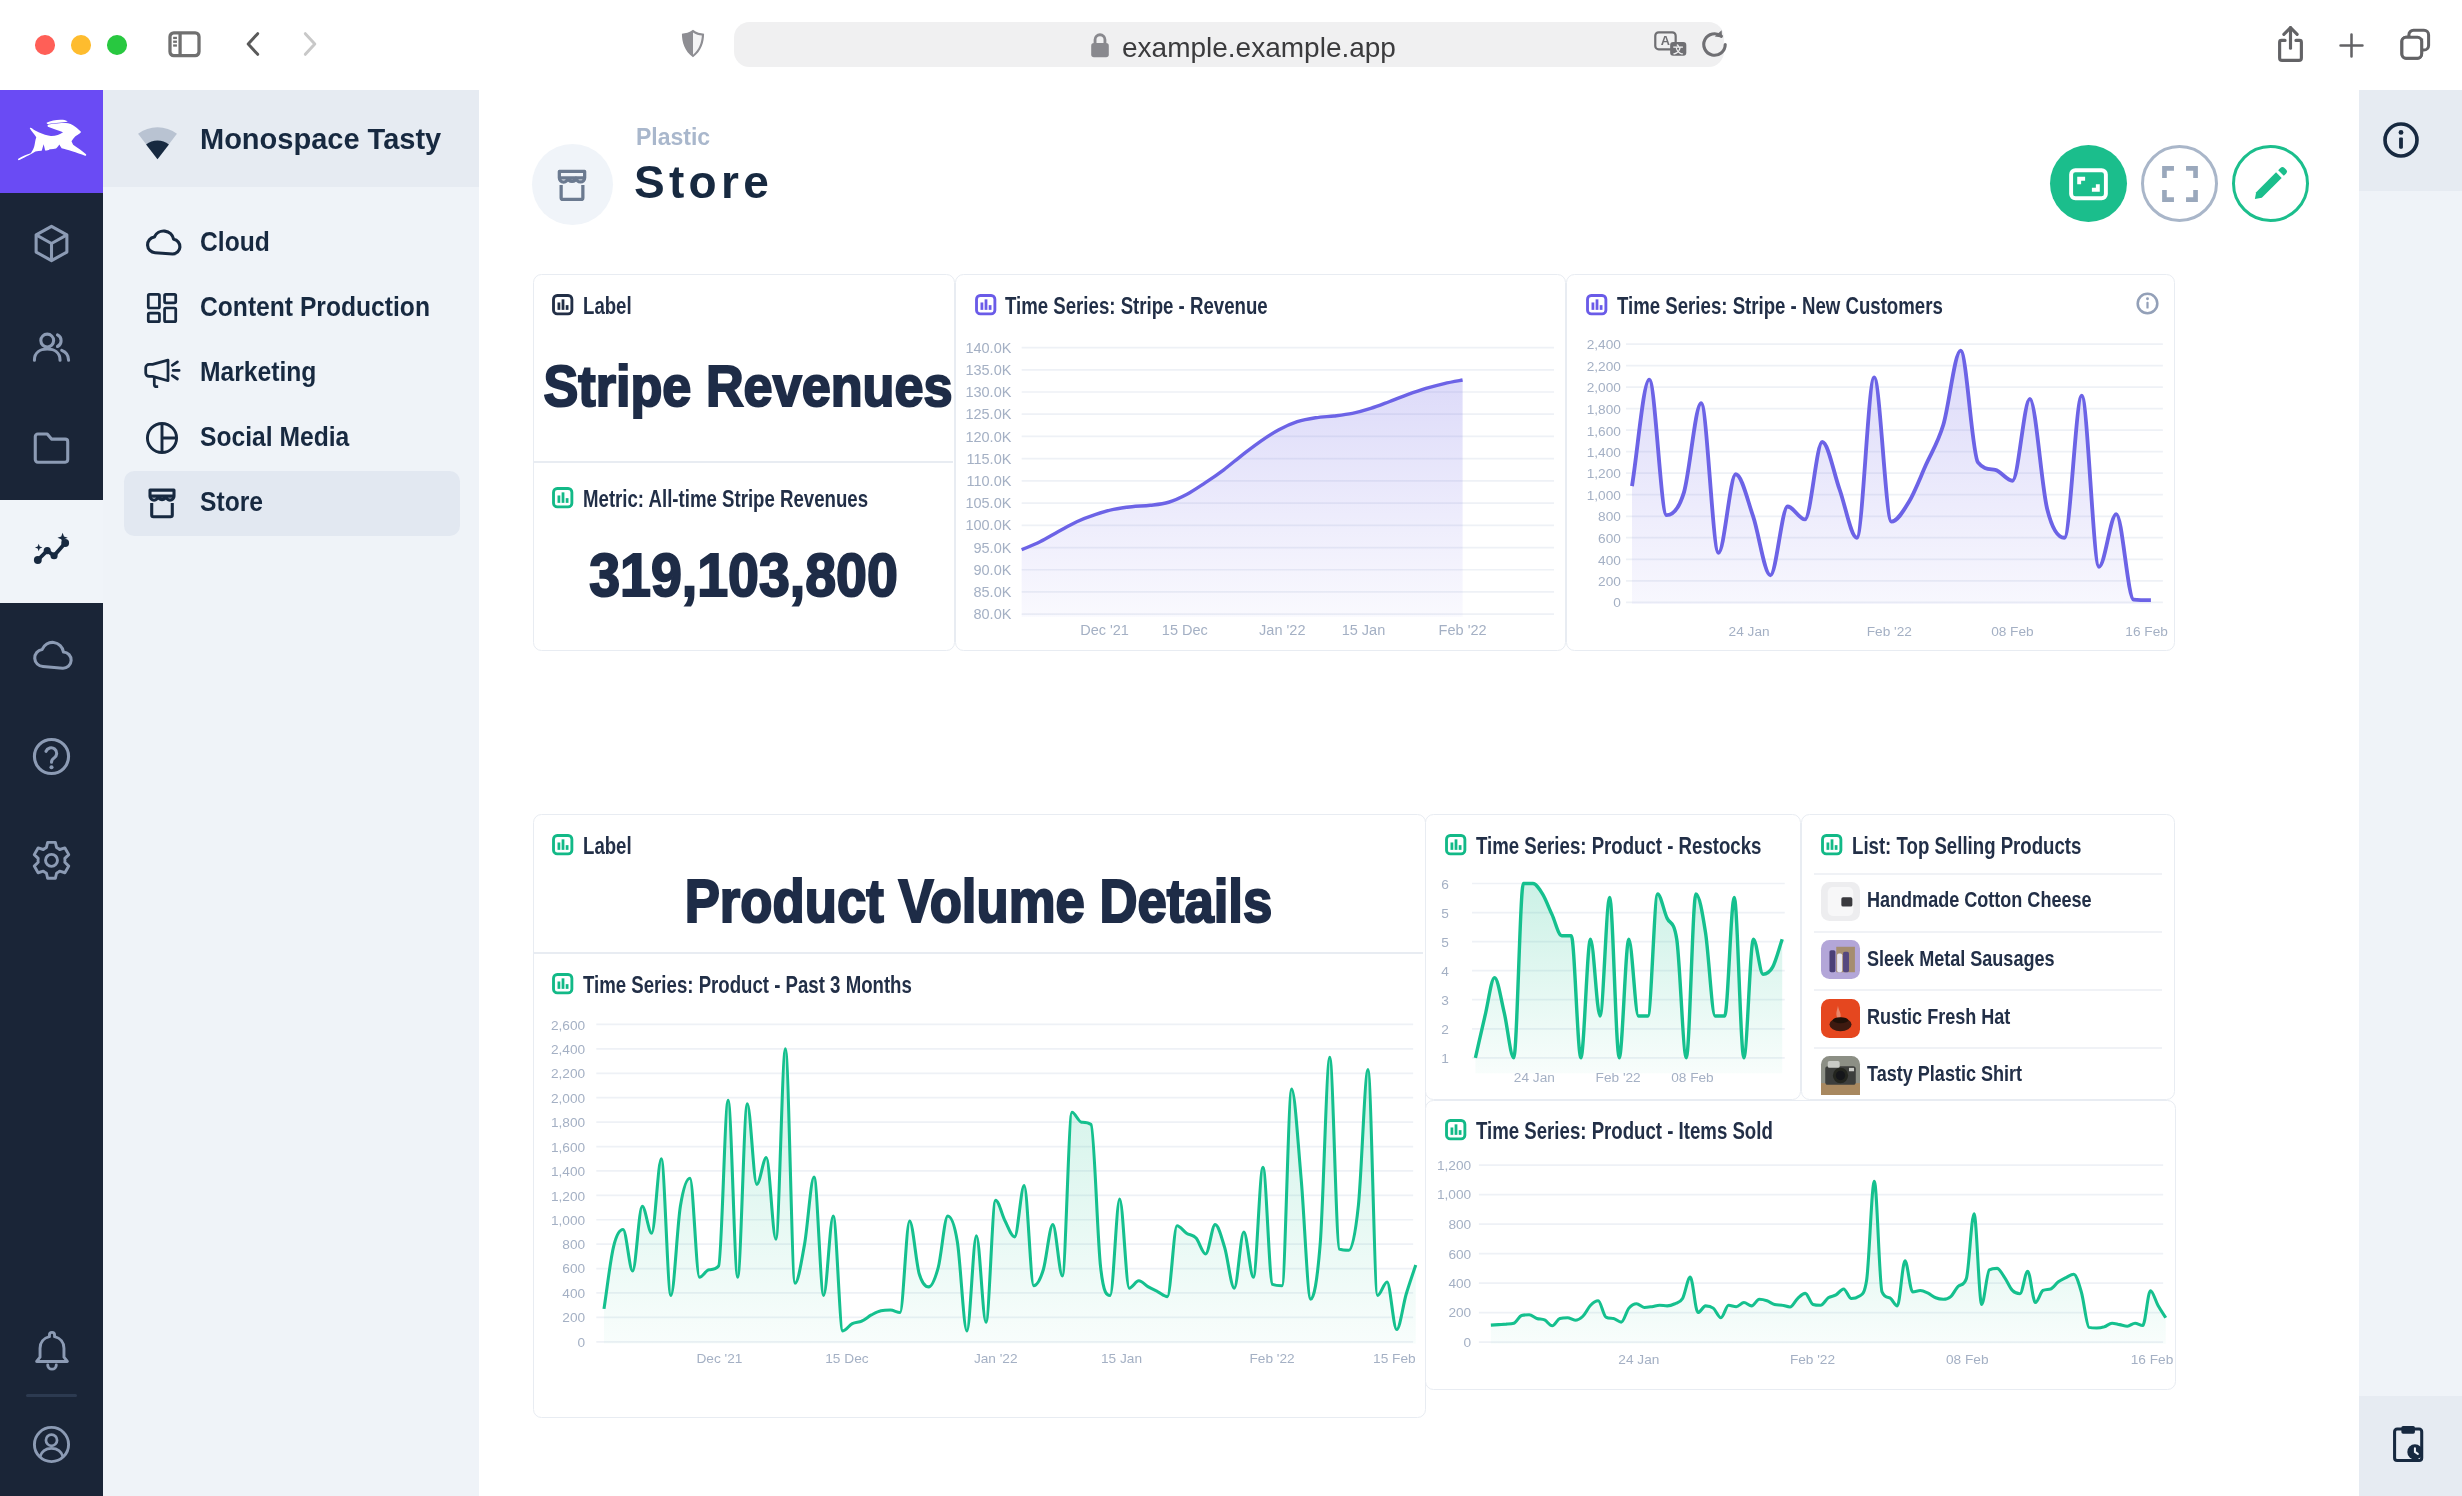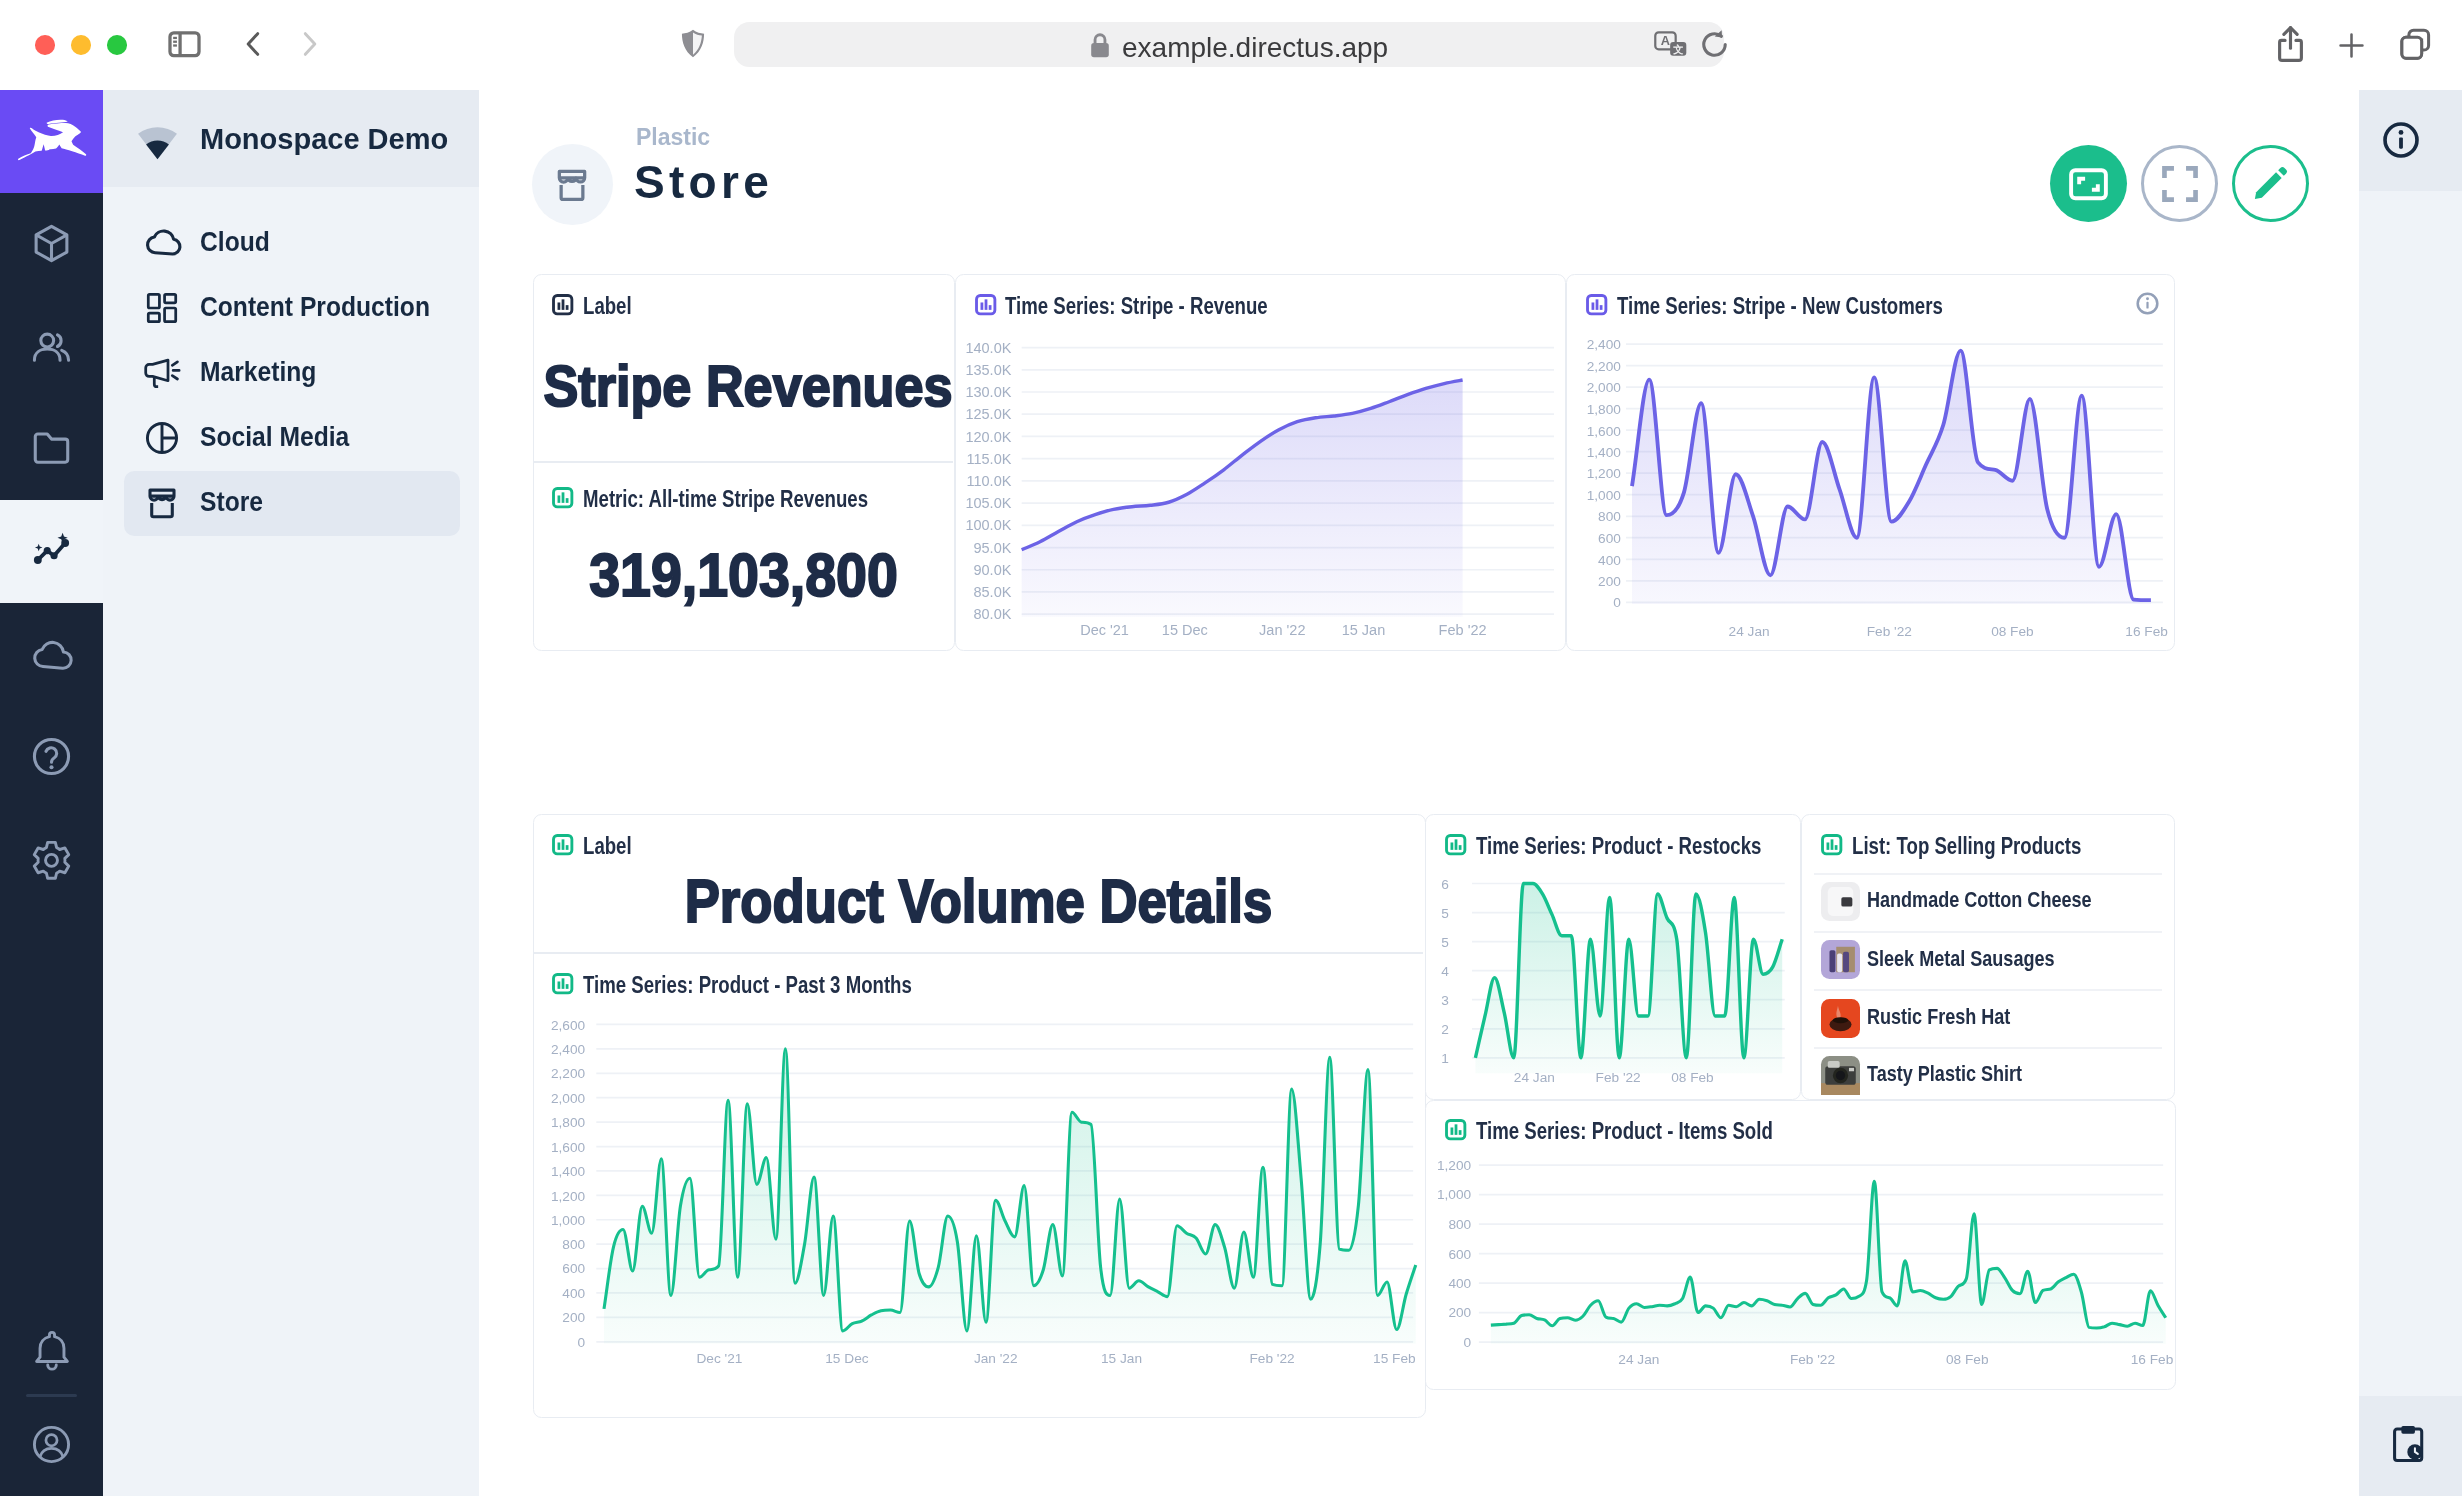--- a/index.html
+++ b/index.html
@@ -27,21 +27,21 @@
     </svg>
 <svg class="abs" style="left:681px;top:29px" width="24" height="29" viewBox="0 0 28 34">
 <path d="M14,1 C18,4 23,5.5 27,5.5 C27,15 24,26 14,33 C4,26 1,15 1,5.5 C5,5.5 10,4 14,1 Z" fill="#8E8E93"></path>
 <path d="M14,4 C17,6.2 21,7.5 24.4,7.7 C24,15.5 21.3,24.5 14,30.2 Z" fill="#F4F4F5"></path>
     </svg>
 <div class="abs" style="left:734px;top:22px;width:990px;height:45px;border-radius:15.4px;background:#F0F0F1"></div>
 <svg class="abs" style="left:1089px;top:32px" width="22" height="26.5" viewBox="0 0 20 24">
 <rect x="2" y="10" width="16" height="13" rx="2.5" fill="#89898E"></rect>
 <path d="M5.5,10 V7 a4.5,4.5 0 0 1 9,0 V10" fill="none" stroke="#89898E" stroke-width="2.6"></path>
     </svg>
-<div class="abs" style="left:1122px;top:32px;font-size:28px;color:#3B3B3D">example.directus.app</div>
+<div class="abs" style="left:1122px;top:32px;font-size:28px;color:#3B3B3D">example.example.app</div>
 <svg class="abs" style="left:1654px;top:31px" width="34" height="29" viewBox="0 0 40 34">
 <rect x="1.5" y="1.5" width="24" height="20" rx="4" fill="none" stroke="#6F6F73" stroke-width="2.6"></rect>
 <text x="13.5" y="17" font-size="15" font-weight="bold" fill="#6F6F73" text-anchor="middle">A</text>
 <rect x="19" y="13" width="19" height="16" rx="3.5" fill="#6F6F73"></rect>
 <text x="28.5" y="25.5" font-size="12" font-weight="bold" fill="#F0F0F1" text-anchor="middle">文</text>
     </svg>
 <svg class="abs" style="left:1700px;top:29px" width="29" height="31" viewBox="0 0 24 26">
 <path d="M21,13 a9,9 0 1 1 -3.2,-6.9" fill="none" stroke="#6F6F73" stroke-width="2.6" stroke-linecap="round"></path>
 <path d="M18,1 L18.3,7.2 L12.2,6.2 Z" fill="#6F6F73"></path>
     </svg>
@@ -119,21 +119,21 @@
 <circle cx="24" cy="19" r="6.5" fill="none" stroke="#8C9BB4" stroke-width="3.2"></circle>
 <path d="M10.5,38.5 c2,-7 7.5,-10 13.5,-10 c6,0 11.5,3 13.5,10" fill="none" stroke="#8C9BB4" stroke-width="3.2"></path>
   </svg>
 
 <div class="abs" style="left:103px;top:90px;width:376px;height:1406px;background:#EFF3F8"></div>
 <div class="abs" style="left:103px;top:90px;width:376px;height:97px;background:#E6EBF2"></div>
 <svg class="abs" style="left:136px;top:122px" width="43" height="38" viewBox="0 0 50 45">
 <path d="M25,44 L2,14 A38,38 0 0 1 48,14 Z" fill="#B9C3D2"></path>
 <path d="M25,44 L11.5,26.5 A22,22 0 0 1 38.5,26.5 Z" fill="#172940"></path>
   </svg>
-<div class="abs" style="left:200px;top:123px;font-size:29px;font-weight:700;color:#172940">Monospace Demo</div>
+<div class="abs" style="left:200px;top:123px;font-size:29px;font-weight:700;color:#172940">Monospace Tasty</div>
 <div class="abs" style="left:124px;top:471px;width:336px;height:65px;border-radius:10.3px;background:#E2E8F1"></div>
 
 <svg class="abs" style="left:143px;top:223px" width="39" height="39" viewBox="0 0 42 42">
     <path d="M13,32 a8.5,8.5 0 0 1 -0.8,-16.9 A11,11 0 0 1 33,17.5 a8,8 0 0 1 -1,15.9 Z" fill="none" stroke="#172940" stroke-width="3.4" stroke-linejoin="round"></path>
   </svg>
 <div class="abs" style="left:200px;top:226px;font-size:28px;font-weight:700;color:#172940;white-space:nowrap;transform:scaleX(0.88);transform-origin:0 50%">Cloud</div>
 <svg class="abs" style="left:144px;top:290px" width="36" height="36" viewBox="0 0 42 42">
     <rect x="5" y="5" width="13" height="16" rx="1.5" fill="none" stroke="#172940" stroke-width="3.2"></rect>
     <rect x="24" y="5" width="13" height="10" rx="1.5" fill="none" stroke="#172940" stroke-width="3.2"></rect>
     <rect x="5" y="27" width="13" height="10" rx="1.5" fill="none" stroke="#172940" stroke-width="3.2"></rect>

